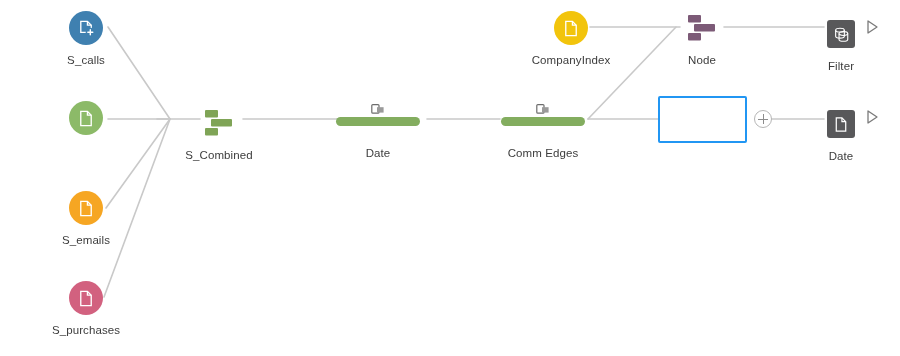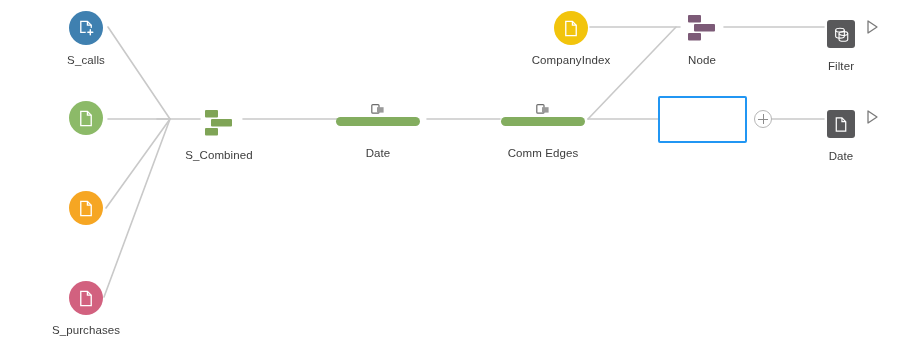--- a/index.html
+++ b/index.html
@@ -173,20 +173,21 @@
 
   <div class="node" style="left:86px; top:188px;">
     <div class="node-glyph">
       <div class="circle-icon" style="background:#f6a623;">
         <svg width="18" height="19" viewBox="0 0 18 20">
           <path d="M3.5 2.5 h7 l4 4 v11 h-11 z" fill="none" stroke="#ffffff" stroke-width="1.4"></path>
           <path d="M10.5 2.5 v4 h4" fill="none" stroke="#ffffff" stroke-width="1.4"></path>
         </svg>
       </div>
     </div>
+    <div class="node-label">S_emails</div>
   </div>
 
   <div class="node" style="left:86px; top:278px;">
     <div class="node-glyph">
       <div class="circle-icon" style="background:#d2617f;">
         <svg width="18" height="19" viewBox="0 0 18 20">
           <path d="M3.5 2.5 h7 l4 4 v11 h-11 z" fill="none" stroke="#ffffff" stroke-width="1.4"></path>
           <path d="M10.5 2.5 v4 h4" fill="none" stroke="#ffffff" stroke-width="1.4"></path>
         </svg>
       </div>

